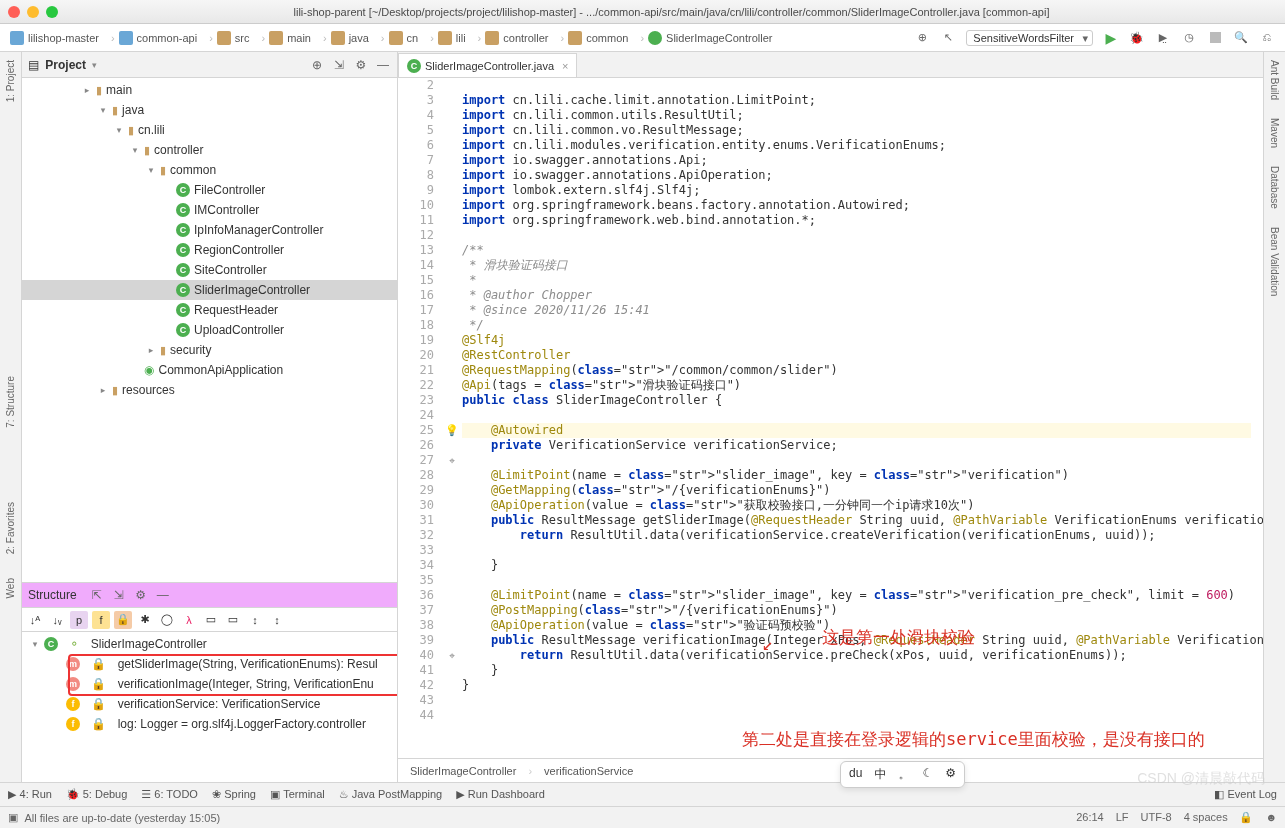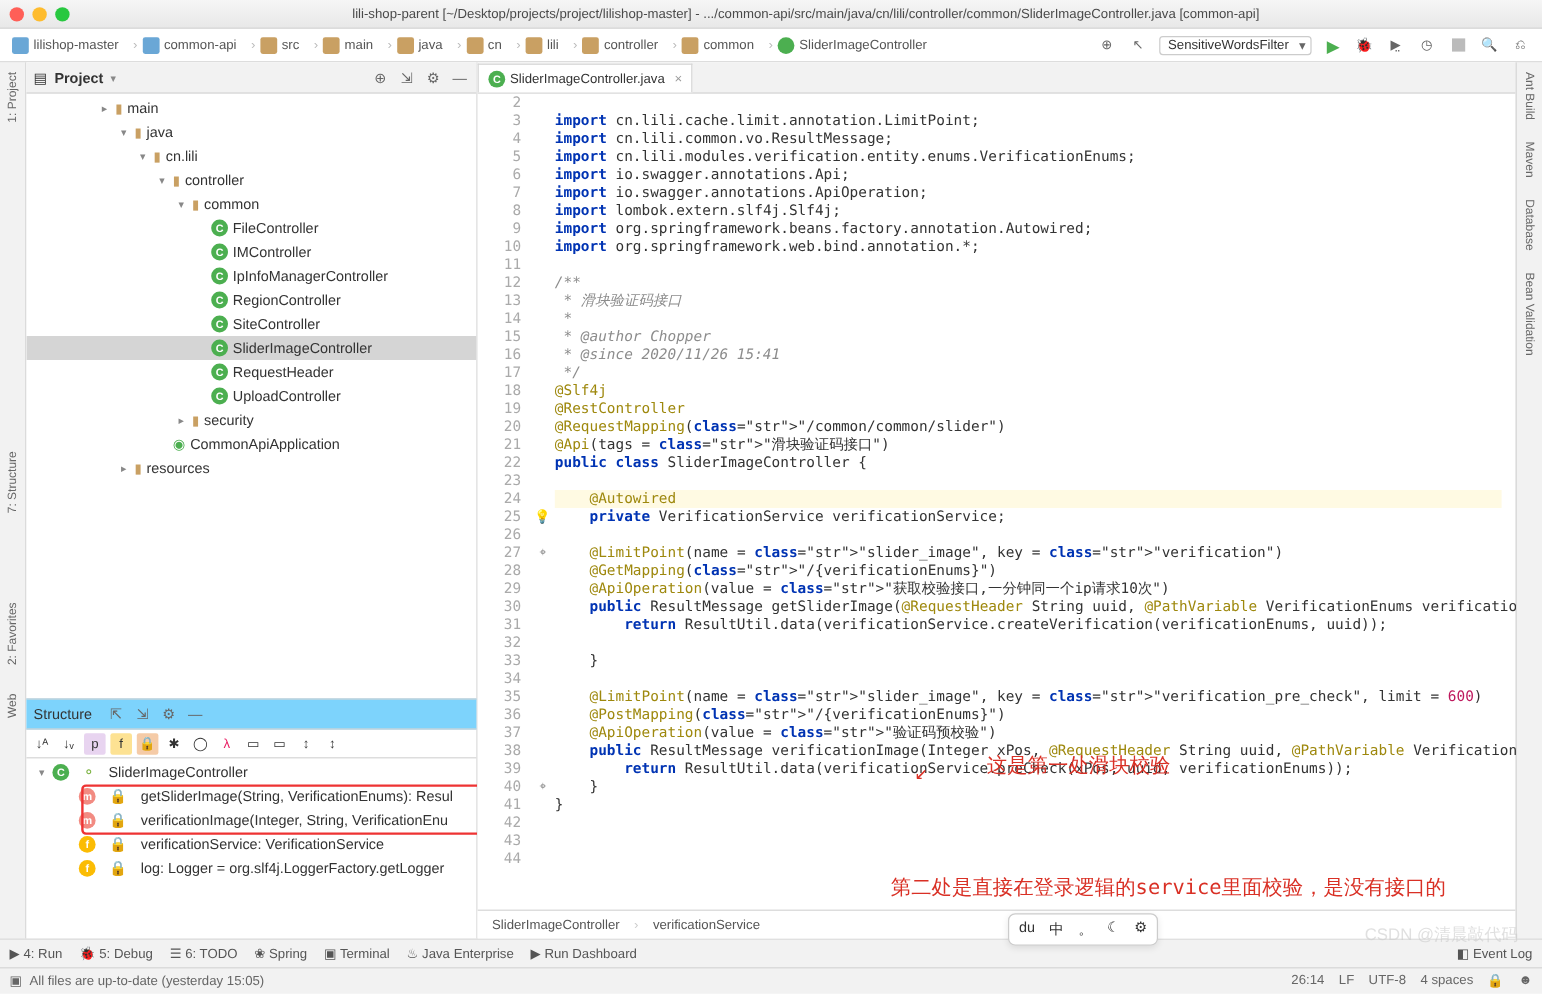--- a/index.html
+++ b/index.html
@@ -29,21 +29,21 @@
 .leftpanel{width:376px;display:flex;flex-direction:column;border-right:1px solid #d5d5d5;background:#fff}
 .panelhdr{height:26px;border-bottom:1px solid #d5d5d5;display:flex;align-items:center;padding:0 6px;gap:6px;background:#f2f2f2}
 .panelhdr .spacer{flex:1}
 .tree{flex:1;overflow:auto;font-size:12px;padding:2px 0}
 .trow{display:flex;align-items:center;gap:4px;height:20px;padding-left:8px;white-space:nowrap}
 .trow.sel{background:#d5d5d5}
 .indent{display:inline-block}
 .arrow{width:10px;text-align:center;color:#888;font-size:9px}
 .dirico{color:#c9a063;font-size:11px}
 .cico2{width:14px;height:14px;background:#4caf50;border-radius:50%;color:#fff;font-size:9px;display:flex;align-items:center;justify-content:center;font-weight:bold}
-.structhdr{height:24px;border-top:1px solid #d5d5d5;border-bottom:1px solid #d5d5d5;background:#7dd3fc;display:flex;align-items:center;padding:12px 6px;gap:6px}
+.structhdr{height:24px;border-top:1px solid #d5d5d5;border-bottom:1px solid #d5d5d5;background:#f0abfc;display:flex;align-items:center;padding:12px 6px;gap:6px}
 .structtb{height:24px;border-bottom:1px solid #d5d5d5;display:flex;align-items:center;padding:0 4px;gap:4px}
 .stico{width:18px;height:18px;display:flex;align-items:center;justify-content:center;font-size:11px;border-radius:2px}
 .struct{flex:0 0 auto;overflow:auto;font-size:12px;padding:2px 0;height:150px}
 .srow{display:flex;align-items:center;gap:4px;height:20px;padding-left:8px;white-space:nowrap}
 .redbox{border:2px solid #e33;border-radius:4px;position:absolute;pointer-events:none}
 .mico{width:14px;height:14px;border-radius:50%;font-size:9px;display:flex;align-items:center;justify-content:center;font-weight:bold;color:#fff}
 .editor{flex:1;display:flex;flex-direction:column;background:#fff;min-width:0}
 .tabbar{height:26px;background:#f2f2f2;border-bottom:1px solid #d5d5d5;display:flex;align-items:flex-end}
 .etab{height:24px;padding:0 8px;display:flex;align-items:center;gap:4px;background:#fff;border:1px solid #d5d5d5;border-bottom:none;font-size:11px}
 .code{flex:1;display:flex;overflow:auto;font-family:Menlo,Consolas,monospace;font-size:12px;position:relative}
@@ -290,21 +290,21 @@
       <span class="stico">▭</span>
       <span class="stico">↕</span>
       <span class="stico">↕</span>
     </div>
     <div class="struct" id="struct" style="position:relative">
       <div class="redbox" style="left:46px;top:22px;width:338px;height:42px"></div>
     <div class="srow"><span class="arrow">▾</span><span class="cico2">C</span>&nbsp;<span style="color:#7cb342">⚬</span>&nbsp;<span>SliderImageController</span></div>
         <div class="srow"><span class="indent" style="width:32px"></span><span class="mico" style="background:#f28b82">m</span>&nbsp;<span style="color:#d4a017">🔒</span>&nbsp;<span>getSliderImage(String, VerificationEnums): Resul</span></div>
         <div class="srow"><span class="indent" style="width:32px"></span><span class="mico" style="background:#f28b82">m</span>&nbsp;<span style="color:#d4a017">🔒</span>&nbsp;<span>verificationImage(Integer, String, VerificationEnu</span></div>
         <div class="srow"><span class="indent" style="width:32px"></span><span class="mico" style="background:#fbbc04">f</span>&nbsp;<span style="color:#d4a017">🔒</span>&nbsp;<span>verificationService: VerificationService</span></div>
-        <div class="srow"><span class="indent" style="width:32px"></span><span class="mico" style="background:#fbbc04">f</span>&nbsp;<span style="color:#d4a017">🔒</span>&nbsp;<span>log: Logger = org.slf4j.LoggerFactory.getLogger</span></div>
+        <div class="srow"><span class="indent" style="width:32px"></span><span class="mico" style="background:#fbbc04">f</span>&nbsp;<span style="color:#d4a017">🔒</span>&nbsp;<span>log: Logger = org.slf4j.LoggerFactory.controller</span></div>
       </div>
   </div>
 
   <div class="editor">
     <div class="tabbar">
       <div class="etab">
         <span class="cico2">C</span>
         <span>SliderImageController.java</span>
         <span style="color:#999;margin-left:4px">×</span>
       </div>
@@ -402,20 +402,21 @@
             <span style="color:#888">⌖</span>
           </div>
           <div class="mline"></div>
           <div class="mline"></div>
           <div class="mline"></div>
           <div class="mline"></div>
         </div>
       <div class="src" id="src" style="position:relative">
         <div class="sline"></div>
           <div class="sline"><span class="kw">import</span> cn.lili.cache.limit.annotation.LimitPoint;</div>
+          <div class="sline"><span class="kw">import</span> cn.lili.common.utils.ResultUtil;</div>
           <div class="sline"><span class="kw">import</span> cn.lili.common.vo.ResultMessage;</div>
           <div class="sline"><span class="kw">import</span> cn.lili.modules.verification.entity.enums.VerificationEnums;</div>
           <div class="sline"><span class="kw">import</span> io.swagger.annotations.Api;</div>
           <div class="sline"><span class="kw">import</span> io.swagger.annotations.ApiOperation;</div>
           <div class="sline"><span class="kw">import</span> lombok.extern.slf4j.Slf4j;</div>
           <div class="sline"><span class="kw">import</span> org.springframework.beans.factory.annotation.Autowired;</div>
           <div class="sline"><span class="kw">import</span> org.springframework.web.bind.annotation.*;</div>
           <div class="sline"></div>
           <div class="sline"><span class="cmt">/**</span></div>
           <div class="sline"><span class="cmt"> * 滑块验证码接口</span></div>
@@ -467,21 +468,21 @@
     <div class="vtab">Bean Validation</div>
   </div>
 </div>
 
 <div class="bottombar">
   <span>▶ <span>4: Run</span></span>
   <span>🐞 <span>5: Debug</span></span>
   <span>☰ <span>6: TODO</span></span>
   <span>❀ <span>Spring</span></span>
   <span>▣ <span>Terminal</span></span>
-  <span>♨ <span>Java Enterprise</span></span>
+  <span>♨ <span>Java PostMapping</span></span>
   <span>▶ <span>Run Dashboard</span></span>
   <div class="bright">
       <span>◧ <span>Event Log</span></span>
     </div>
 </div>
 
 <div class="statusbar">
   <span>▣</span>&nbsp;&nbsp;
   <span>All files are up-to-date (yesterday 15:05)</span>
   <div class="sright">

